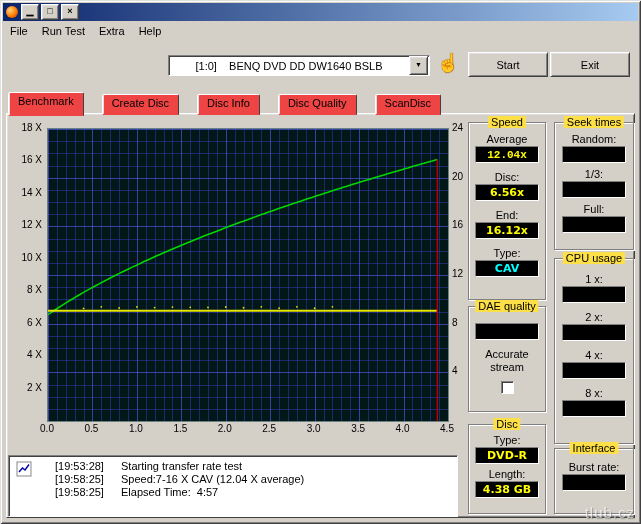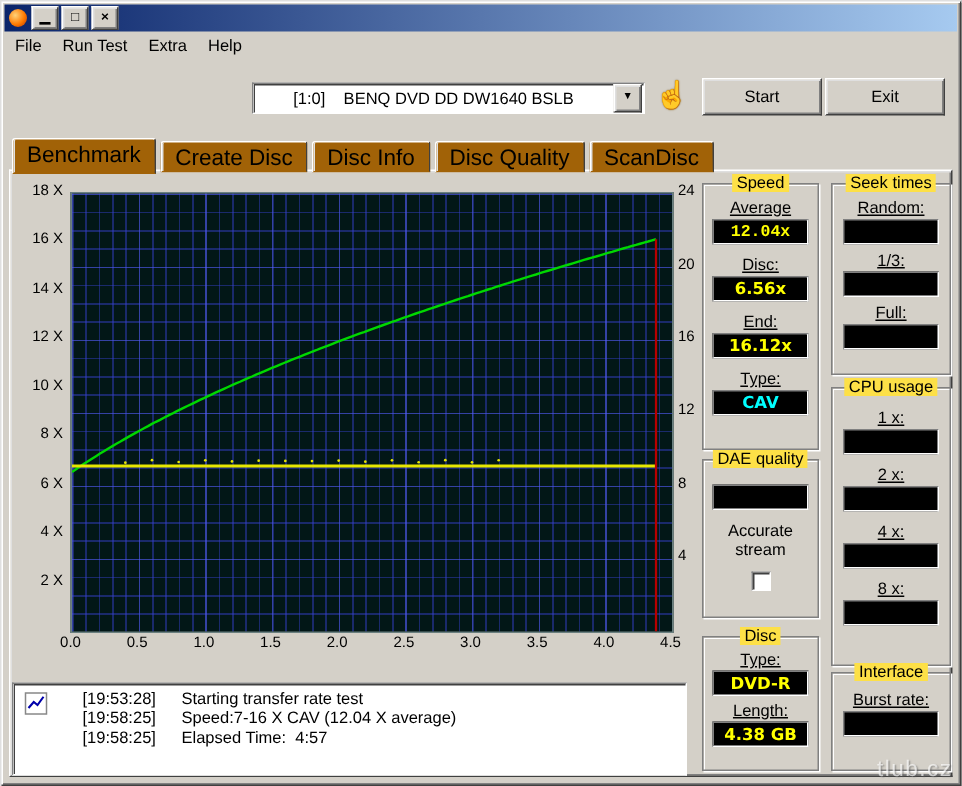--- a/index.html
+++ b/index.html
@@ -35,21 +35,21 @@
     box-shadow:inset 1px 1px 0 #dfdfdf, inset -1px -1px 0 #808080;font-size:7px;line-height:16px;text-align:center;color:#000;}
   .hand{position:absolute;left:437px;top:52px;font-size:18px;color:#dc9a1e;text-shadow:0 0 1px #7a5200;}
 
   .btn{position:absolute;width:78px;height:23px;background:#d4d0c8;border:1px solid;border-color:#fff #404040 #404040 #fff;
     box-shadow:inset 1px 1px 0 #dfdfdf, inset -1px -1px 0 #808080;font-size:11px;display:flex;align-items:center;justify-content:center;cursor:default;}
   #start-button{left:468px;top:52px;}
   #exit-button{left:550px;top:52px;}
 
   
   .tabstrip{position:absolute;left:8px;top:94px;height:21px;display:flex;align-items:flex-end;z-index:3;}
-  .tab{height:17px;padding:2px 9px 0;font-size:15px;background:#a16207;margin-right:3px;border-radius:2px 2px 0 0;
+  .tab{height:17px;padding:2px 9px 0;font-size:11px;background:#ef4444;margin-right:18px;border-radius:2px 2px 0 0;
     border:1px solid;border-color:#fff #404040 transparent #fff;box-shadow:inset 1px 0 0 #dfdfdf;}
   .tab.active{height:20px;position:relative;margin-bottom:-1px;z-index:4;}
   .tabpage{position:absolute;left:6px;top:113px;width:629px;height:405px;box-sizing:border-box;
     border:1px solid;border-color:#fff #404040 #404040 #fff;box-shadow:inset 1px 1px 0 #dfdfdf, inset -1px -1px 0 #808080;}
 
   
   .plot{position:absolute;left:47px;top:128px;width:400px;height:292px;border:1px solid #6a8080;
     background-color:#021717;
     background-image:
       repeating-linear-gradient(to right, rgba(95,105,255,0.38) 0 1px, transparent 1px 44.444px),
@@ -57,21 +57,21 @@
       repeating-linear-gradient(to right, rgba(55,65,210,0.45) 0 1px, transparent 1px 8.889px),
       repeating-linear-gradient(to bottom, rgba(55,65,210,0.45) 0 1px, transparent 1px 12.167px);}
   .axis-label{position:absolute;font-size:10px;color:#000;height:12px;line-height:12px;}
 
   
   .group{position:absolute;box-sizing:border-box;border:1px solid #808080;box-shadow:1px 1px 0 #fff, inset 1px 1px 0 #fff;
     display:flex;flex-direction:column;align-items:center;background:#d4d0c8;}
   .group-title{position:absolute;top:-7px;left:50%;transform:translateX(-50%);background:#fde047;padding:0 3px;
     font-size:11px;white-space:nowrap;}
   .prow{display:flex;flex-direction:column;align-items:center;}
-  .plabel{font-size:11px;height:13px;line-height:13px;text-decoration:underline;}
+  .plabel{font-size:11px;height:13px;line-height:13px;}
   .pbox{width:64px;height:17px;box-sizing:border-box;background:#000;border:1px solid;border-color:#808080 #fff #fff #808080;
     display:flex;align-items:center;justify-content:center;font-family:"DejaVu Sans",sans-serif;font-weight:bold;font-size:11px;color:#ff0;}
   #group-speed{left:468px;top:122px;width:78px;height:178px;padding-top:10px;}
   #group-speed .prow{margin-bottom:8px;}
   #group-seek{left:554px;top:122px;width:80px;height:128px;padding-top:10px;}
   #group-seek .prow{margin-bottom:5px;}
   #group-cpu{left:554px;top:258px;width:80px;height:186px;padding-top:14px;}
   #group-cpu .prow{margin-bottom:8px;}
   #group-dae{left:468px;top:306px;width:78px;height:106px;padding-top:16px;}
   #group-disc{left:468px;top:424px;width:78px;height:90px;padding-top:9px;}

